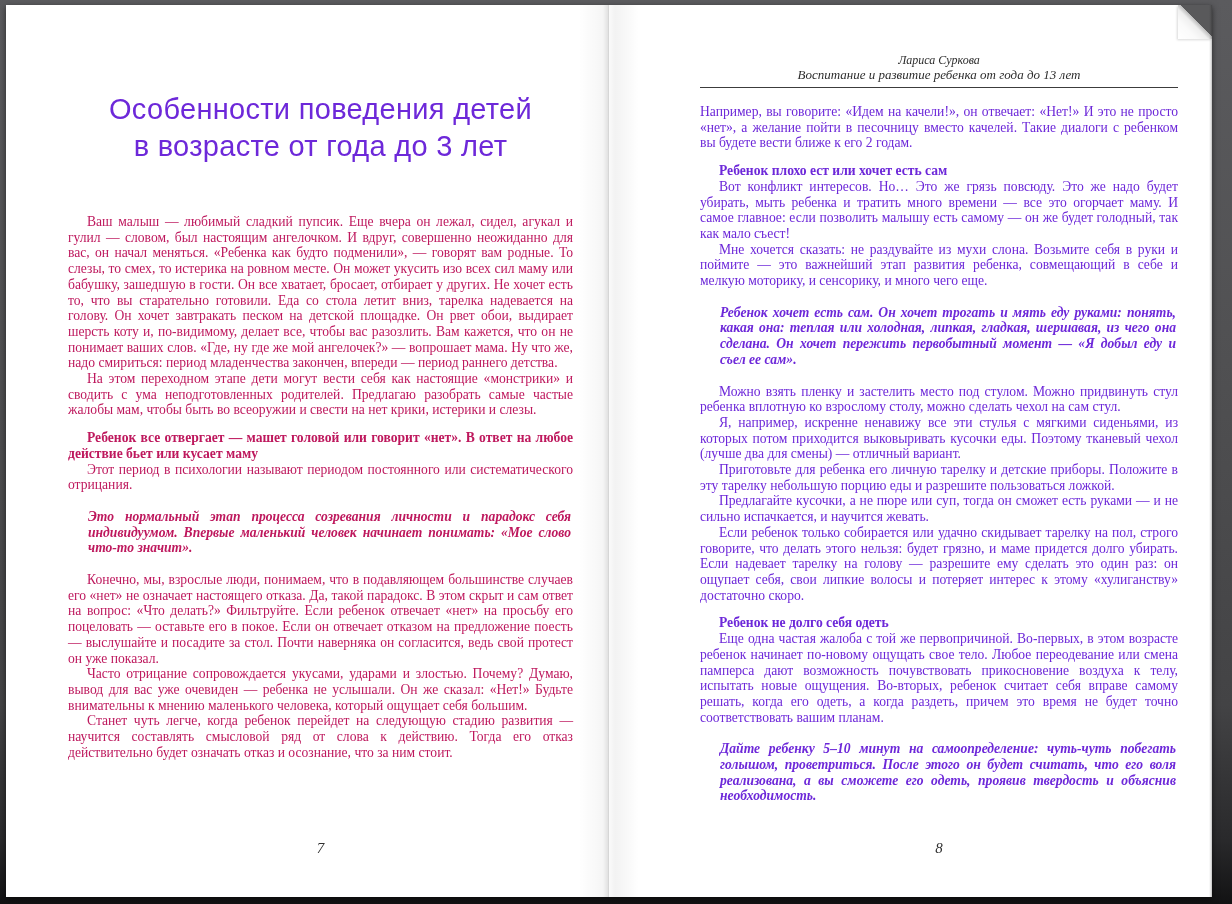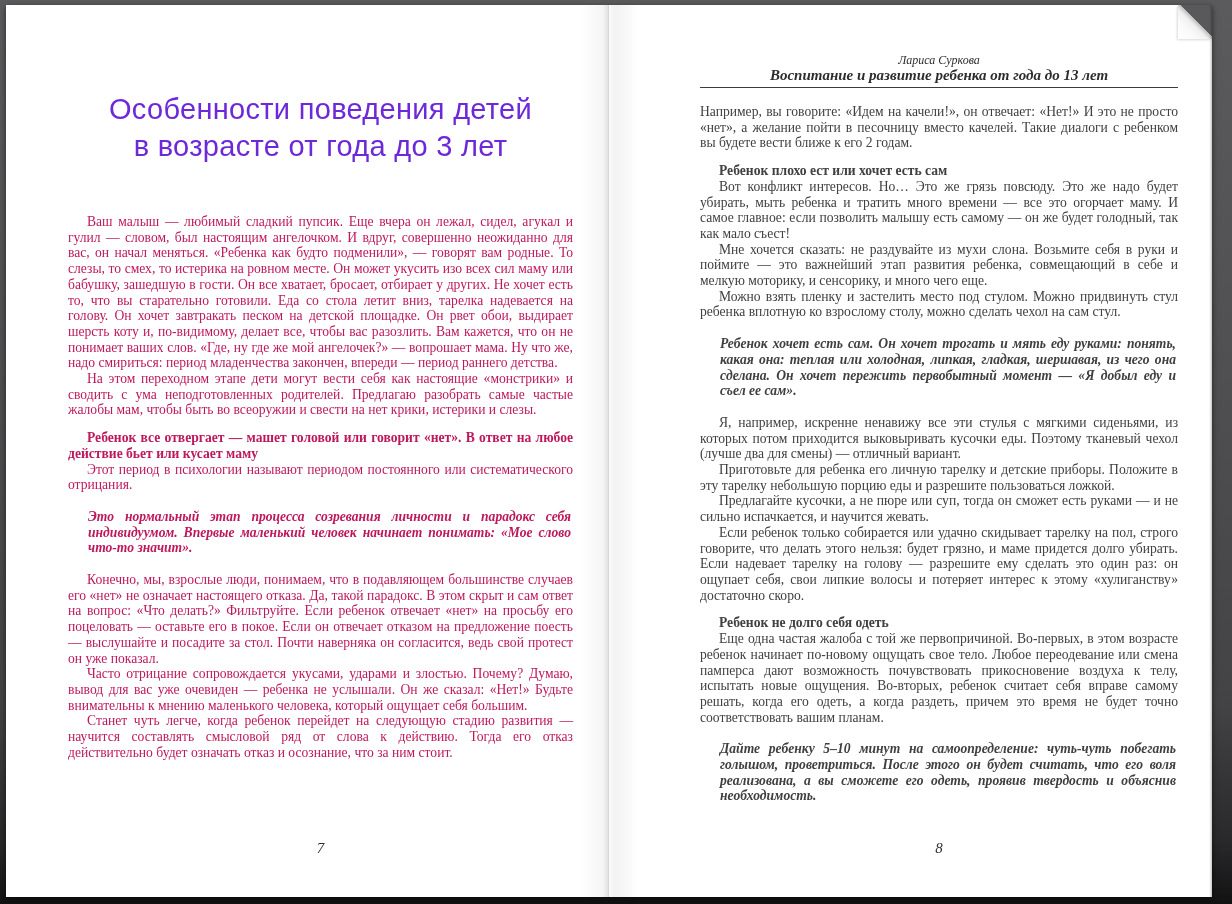--- a/index.html
+++ b/index.html
@@ -32,33 +32,33 @@
   .content-left{position:absolute;left:62px;top:0;width:505px;}
   .content-right{position:absolute;left:91px;top:0;width:478px;}
 
   .chapter-title{
     margin:86px 0 0 0;
     font-family:"Liberation Sans","DejaVu Sans",sans-serif;
     font-weight:400;font-size:29px;line-height:37px;letter-spacing:0.3px;
     text-align:center;color:#6d28d9;
   }
   .body-block{margin-top:49px;color:#be185d;}
-  .body-block-r{margin-top:16px;color:#404040;}
+  .body-block-r{margin-top:16px;color:#6d28d9;}
 
   .p{font-size:13.6px;line-height:15.7px;text-align:justify;text-indent:19px;margin:0;}
   .p.flush{text-indent:0;}
   .p.heading{font-weight:bold;margin-top:12px;}
   .p.quote{
     font-weight:bold;font-style:italic;
     margin:16px 0;padding-left:20px;padding-right:2px;text-indent:0;
   }
 
   .running-header{margin-top:48px;text-align:center;color:#2d2d2d;}
   .rh-author{font-style:italic;font-size:12px;line-height:14px;}
-  .rh-title{font-style:italic;font-weight:bold;font-size:15px;line-height:16px;}
+  .rh-title{font-style:italic;font-weight:normal;font-size:13px;line-height:16px;}
   .rh-rule{border:0;border-top:1px solid #3c3c3c;margin:4px 0 0 0;height:0;}
 
   .page-number{
     position:absolute;bottom:40px;left:0;width:100%;text-align:center;
     font-style:italic;font-size:15px;color:#2f2f2f;
   }
   .page-number-left{left:62px;width:505px;}
   .page-number-right{left:91px;width:478px;}
 
   .corner-fold{
@@ -95,22 +95,22 @@
       <div class="running-header">
         <div class="rh-author">Лариса Суркова</div>
         <div class="rh-title">Воспитание и развитие ребенка от года до 13 лет</div>
         <hr class="rh-rule">
       </div>
       <div class="body-block-r">
           <p class="p flush">Например, вы говорите: «Идем на качели!», он отвечает: «Нет!» И это не просто «нет», а желание пойти в песочницу вместо качелей. Такие диалоги с ребенком вы будете вести ближе к его 2 годам.</p>
           <p class="p heading">Ребенок плохо ест или хочет есть сам</p>
           <p class="p">Вот конфликт интересов. Но… Это же грязь повсюду. Это же надо будет убирать, мыть ребенка и тратить много времени — все это огорчает маму. И самое главное: если позволить малышу есть самому — он же будет голодный, так как мало съест!</p>
           <p class="p">Мне хочется сказать: не раздувайте из мухи слона. Возьмите себя в руки и поймите — это важнейший этап развития ребенка, совмещающий в себе и мелкую моторику, и сенсорику, и много чего еще.</p>
+          <p class="p quote">Ребенок хочет есть сам. Он хочет трогать и мять еду руками: понять, какая она: теплая или холодная, липкая, гладкая, шершавая, из чего она сделана. Он хочет пережить первобытный момент — «Я добыл еду и съел ее сам».</p>
           <p class="p">Можно взять пленку и застелить место под стулом. Можно придвинуть стул ребенка вплотную ко взрослому столу, можно сделать чехол на сам стул.</p>
-          <p class="p quote">Ребенок хочет есть сам. Он хочет трогать и мять еду руками: понять, какая она: теплая или холодная, липкая, гладкая, шершавая, из чего она сделана. Он хочет пережить первобытный момент — «Я добыл еду и съел ее сам».</p>
           <p class="p">Я, например, искренне ненавижу все эти стулья с мягкими сиденьями, из которых потом приходится выковыривать кусочки еды. Поэтому тканевый чехол (лучше два для смены) — отличный вариант.</p>
           <p class="p">Приготовьте для ребенка его личную тарелку и детские приборы. Положите в эту тарелку небольшую порцию еды и разрешите пользоваться ложкой.</p>
           <p class="p">Предлагайте кусочки, а не пюре или суп, тогда он сможет есть руками — и не сильно испачкается, и научится жевать.</p>
           <p class="p">Если ребенок только собирается или удачно скидывает тарелку на пол, строго говорите, что делать этого нельзя: будет грязно, и маме придется долго убирать. Если надевает тарелку на голову — разрешите ему сделать это один раз: он ощупает себя, свои липкие волосы и потеряет интерес к этому «хулиганству» достаточно скоро.</p>
           <p class="p heading">Ребенок не долго себя одеть</p>
           <p class="p">Еще одна частая жалоба с той же первопричиной. Во-первых, в этом возрасте ребенок начинает по-новому ощущать свое тело. Любое переодевание или смена памперса дают возможность почувствовать прикосновение воздуха к телу, испытать новые ощущения. Во-вторых, ребенок считает себя вправе самому решать, когда его одеть, а когда раздеть, причем это время не будет точно соответствовать вашим планам.</p>
           <p class="p quote">Дайте ребенку 5–10 минут на самоопределение: чуть-чуть побегать голышом, проветриться. После этого он будет считать, что его воля реализована, а вы сможете его одеть, проявив твердость и объяснив необходимость.</p>
         </div>
     </div>
     <div class="page-number page-number-right">8</div>

